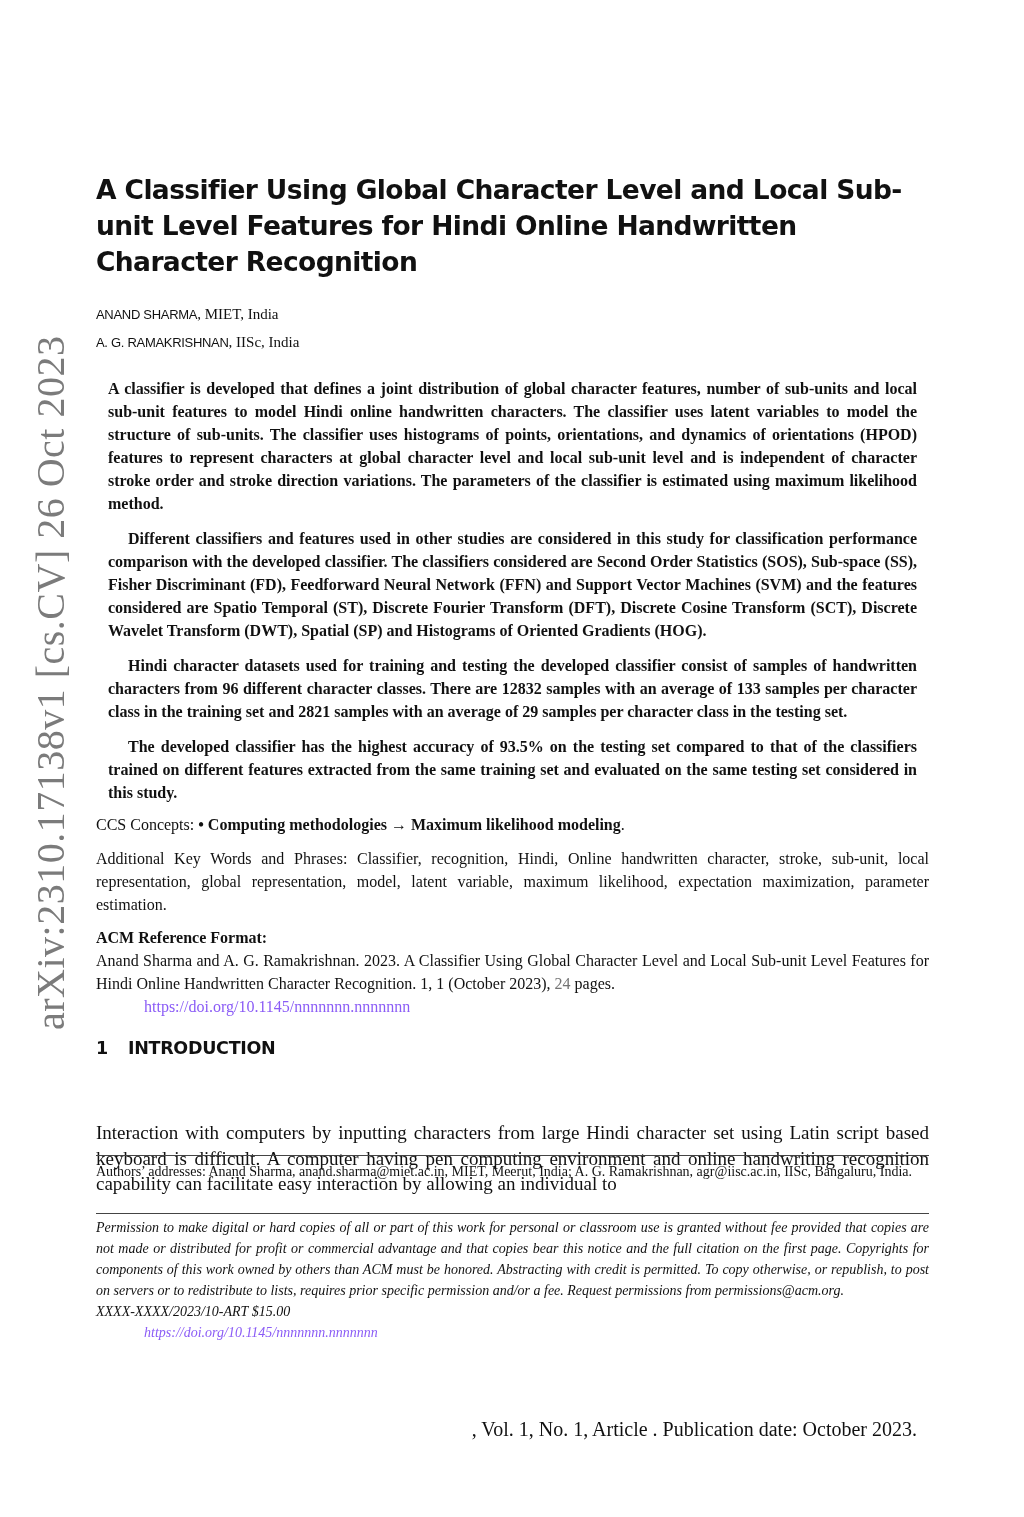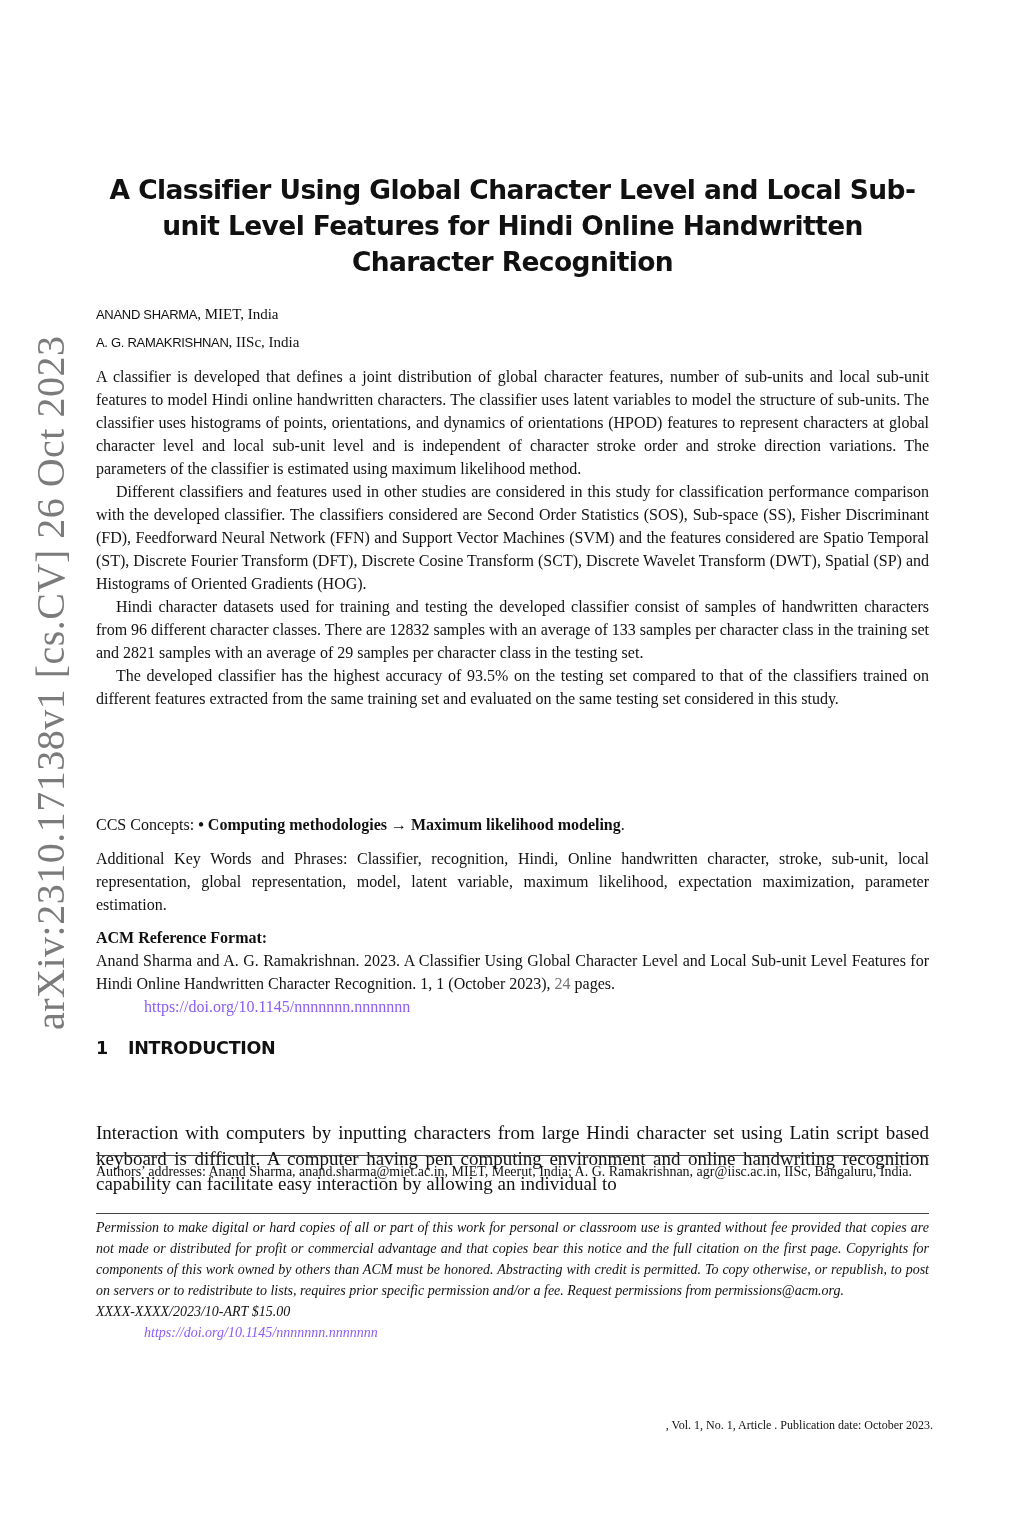--- a/index.html
+++ b/index.html
@@ -1,39 +1,39 @@
 <!DOCTYPE html>
 <html><head>
 <meta charset="utf-8">
 <style>
   html, body { margin: 0; padding: 0; background: #ffffff; }
   body { width: 1024px; height: 1517px; position: relative; overflow: hidden; color: #111; font-family: "Liberation Serif", "DejaVu Serif", serif; }
   .page { position: absolute; left: 0; top: 0; width: 1024px; height: 1517px; }
   .arxiv { position: absolute; left: 27px; top: 1030px; transform-origin: 0 0; transform: rotate(-90deg); white-space: nowrap; font-size: 40px; color: #7b7b7b; letter-spacing: 0.5px; font-family: "Liberation Serif", serif; }
   .content { position: absolute; left: 96px; width: 833px; }
-  .title { top: 172px; font-family: "DejaVu Sans", sans-serif; font-weight: bold; font-size: 26.5px; line-height: 36px; letter-spacing: -0.6px; margin: 0; text-align: center; }
+  .title { top: 172px; font-family: "DejaVu Sans", sans-serif; font-weight: bold; font-size: 26.5px; line-height: 36px; letter-spacing: -0.6px; margin: 0; }
   .authors { top: 300px; font-size: 17px; line-height: 27px; }
   .author-name { font-family: Liberation Sans, sans-serif; font-size: 13px; letter-spacing: -0.3px; }
   .affil { font-size: 15px; margin-top: 43px; }
   .abstract { top: 365px; font-size: 16px; line-height: 23px; text-align: justify; }
-  .abstract p { margin: 0; }
+  .abstract p { margin: 12px; font-weight: bold; }
   .indent { text-indent: 20px; }
   .ccs { top: 813px; font-size: 16px; line-height: 23px; }
   .keywords { top: 847px; font-size: 16px; line-height: 23px; text-align: justify; }
   .acmref { top: 926px; font-size: 16px; line-height: 23px; text-align: justify; }
   .link { color: #8b5cf6; margin-left: 48px; }
   .pagesnum { color: #737373; }
   .section { top: 1038px; font-family: "DejaVu Sans", sans-serif; font-weight: bold; font-size: 17.5px; letter-spacing: -0.3px; }
   .section .num { display: inline-block; width: 32px; }
   .intro { top: 1120px; font-size: 19px; line-height: 25.5px; text-align: justify; }
   .rule { position: absolute; left: 96px; width: 833px; height: 1px; background: #444; }
   .footnote { top: 1161px; font-size: 14px; line-height: 21px; text-align: justify; }
   .permission { top: 1217px; font-size: 14px; line-height: 21px; text-align: justify; font-style: italic; }
   .permission div { margin: 0; }
-  .pubinfo { position: absolute; top: 1418px; right: 91px; font-size: 12px; }
+  .pubinfo { position: absolute; top: 1418px; right: 107px; font-size: 20px; }
 </style>
 </head>
 <body>
 
 <div class="page">
 
   <div class="arxiv">arXiv:2310.17138v1  [cs.CV]  26 Oct 2023</div>
 
   <h1 class="content title">A Classifier Using Global Character Level and Local Sub-unit Level Features for Hindi Online Handwritten Character Recognition</h1>
 

